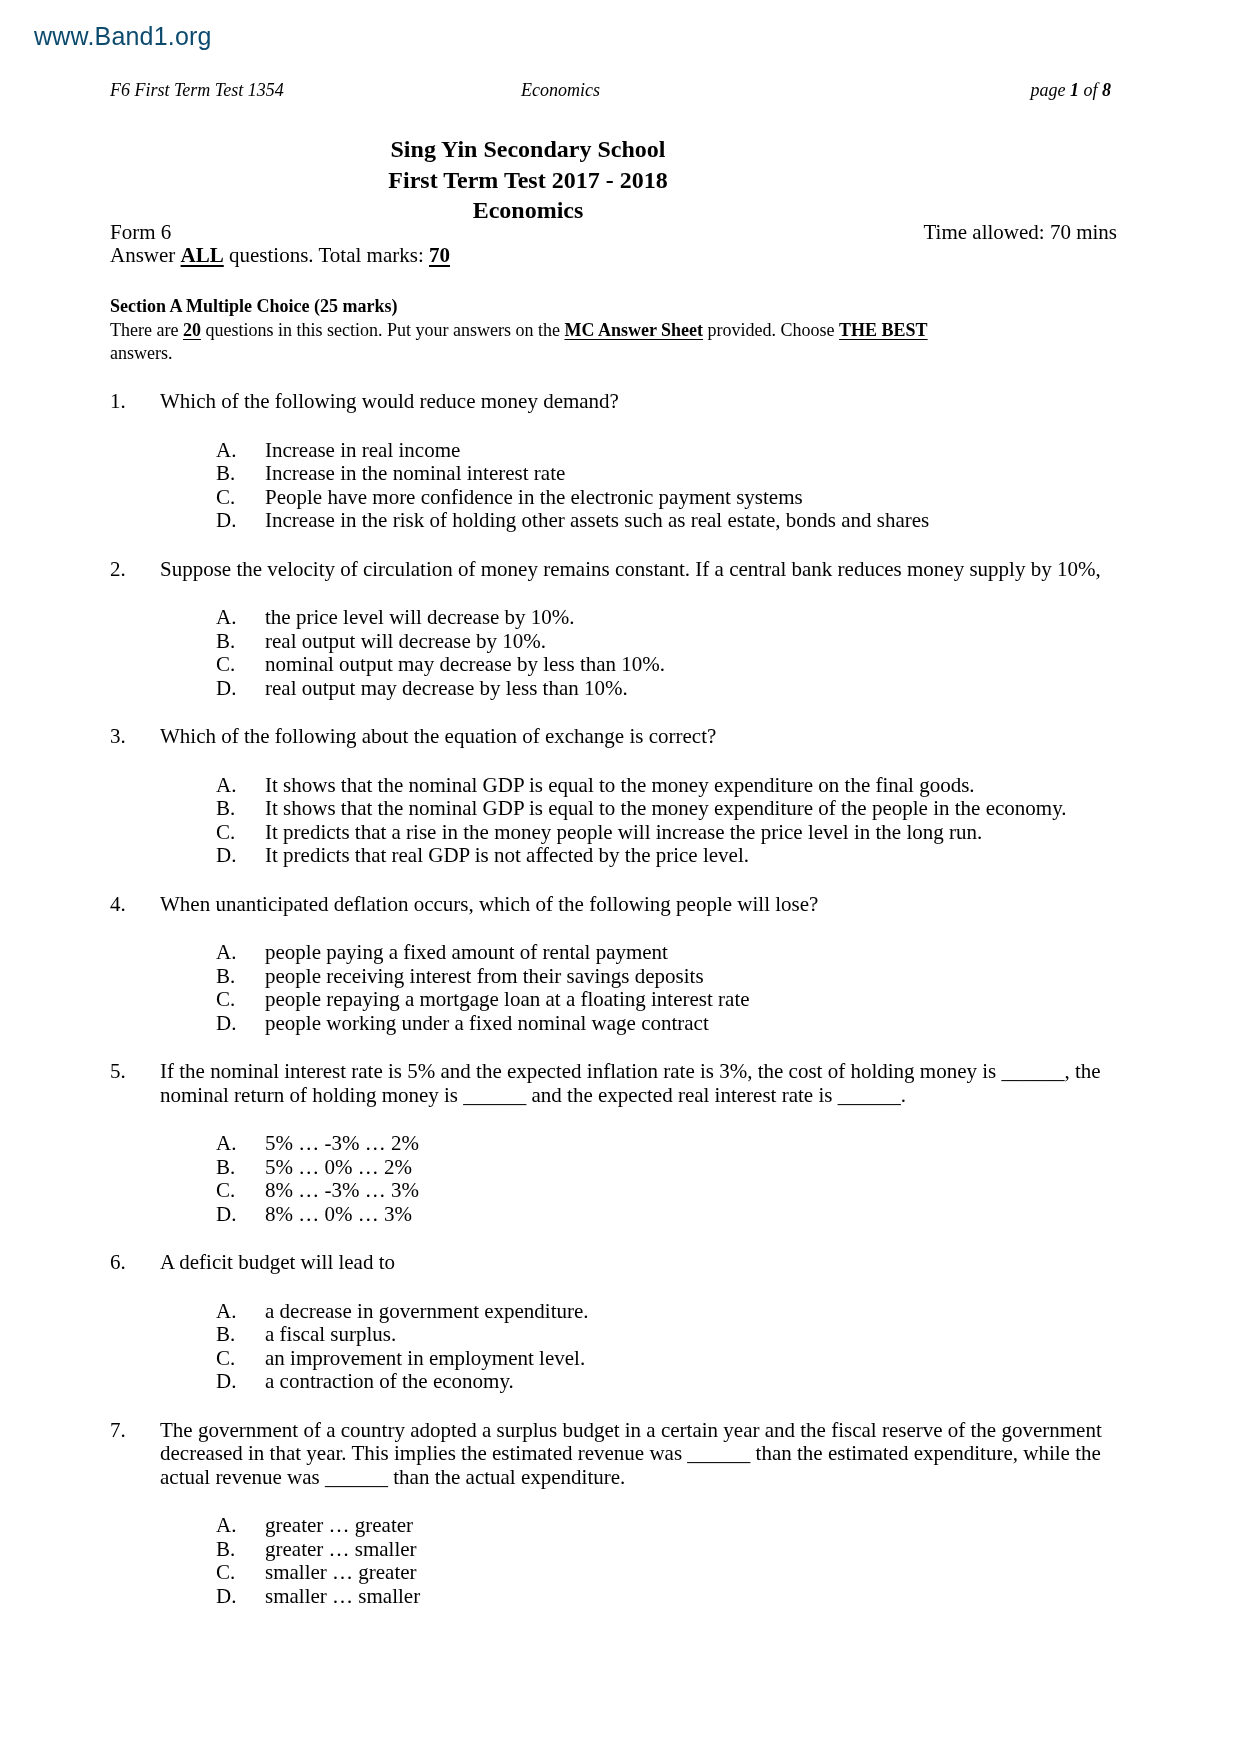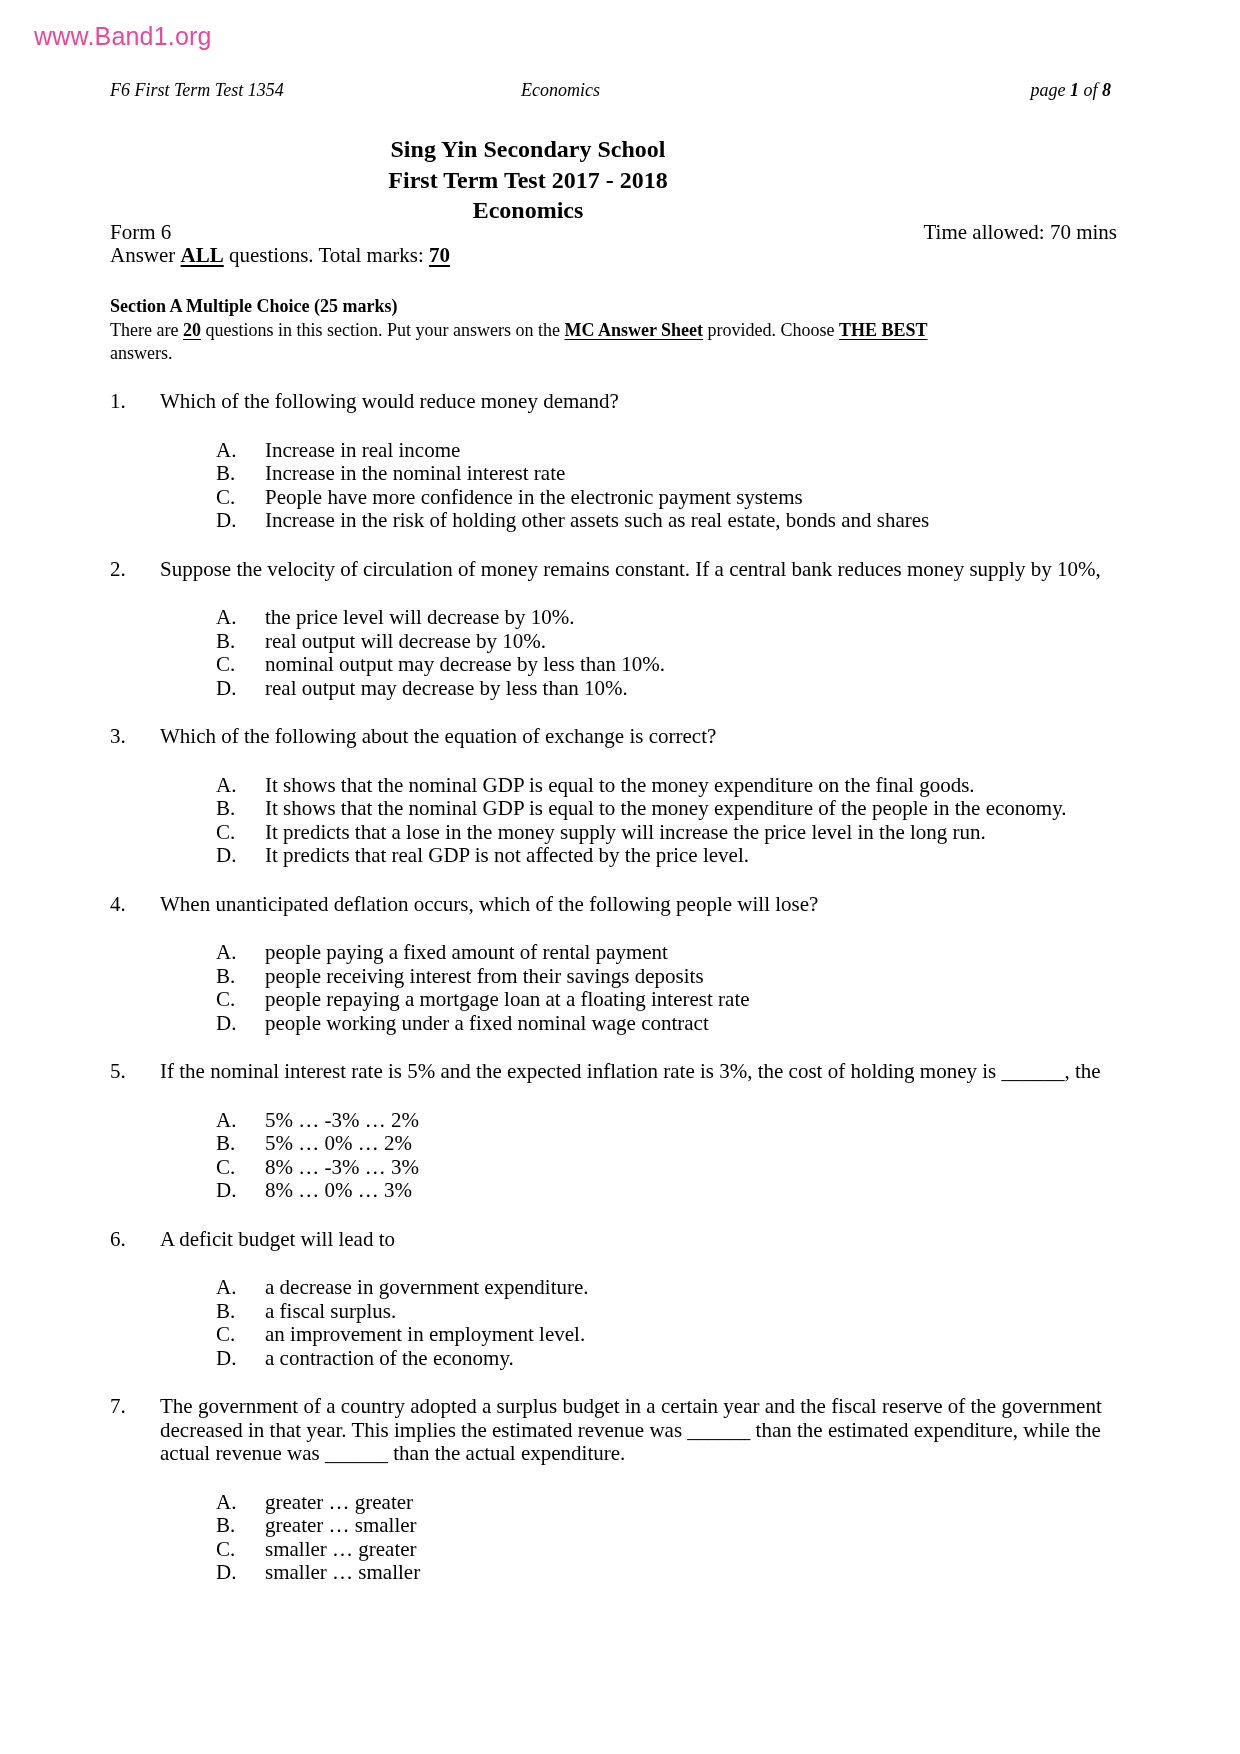--- a/index.html
+++ b/index.html
@@ -5,21 +5,21 @@
   html,body { margin:0; padding:0; }
   body {
     width:1240px; height:1754px; position:relative;
     background:#ffffff; color:#000000;
     font-family:"Liberation Serif", serif;
     overflow:hidden;
   }
   .watermark {
     position:absolute; left:34px; top:22px;
     font-family:"Liberation Sans", sans-serif;
-    font-size:25px; letter-spacing:0.2px; color:#ec4899;
+    font-size:25px; letter-spacing:0.2px; color:#0c4a6e;
   }
   .page-header {
     position:absolute; top:80px; left:0; width:1240px;
     font-style:italic; font-size:18px; line-height:20px;
   }
   .ph-left  { position:absolute; left:110px; }
   .ph-center{ position:absolute; left:521px; }
   .ph-right { position:absolute; right:129px; }
   .ph-bold  { font-weight:bold; }
   .title-block {
@@ -111,21 +111,21 @@
   </div>
 
   <div class="q">
     <div class="qrow">
       <span class="qnum">3.</span>
       <div>Which of the following about the equation of exchange is correct?</div>
     </div>
     <div class="opts">
       <div class="opt"><span class="oletter">A.</span><span>It shows that the nominal GDP is equal to the money expenditure on the final goods.</span></div>
       <div class="opt"><span class="oletter">B.</span><span>It shows that the nominal GDP is equal to the money expenditure of the people in the economy.</span></div>
-      <div class="opt"><span class="oletter">C.</span><span>It predicts that a lose in the money supply will increase the price level in the long run.</span></div>
+      <div class="opt"><span class="oletter">C.</span><span>It predicts that a rise in the money people will increase the price level in the long run.</span></div>
       <div class="opt"><span class="oletter">D.</span><span>It predicts that real GDP is not affected by the price level.</span></div>
     </div>
   </div>
 
   <div class="q">
     <div class="qrow">
       <span class="qnum">4.</span>
       <div>When unanticipated deflation occurs, which of the following people will lose?</div>
     </div>
     <div class="opts">
@@ -134,20 +134,21 @@
       <div class="opt"><span class="oletter">C.</span><span>people repaying a mortgage loan at a floating interest rate</span></div>
       <div class="opt"><span class="oletter">D.</span><span>people working under a fixed nominal wage contract</span></div>
     </div>
   </div>
 
   <div class="q">
     <div class="qrow">
       <span class="qnum">5.</span>
       <div>
         <div>If the nominal interest rate is 5% and the expected inflation rate is 3%, the cost of holding money is ______, the</div>
+        <div>nominal return of holding money is ______ and the expected real interest rate is ______.</div>
       </div>
     </div>
     <div class="opts">
       <div class="opt"><span class="oletter">A.</span><span>5% … -3% … 2%</span></div>
       <div class="opt"><span class="oletter">B.</span><span>5% … 0% … 2%</span></div>
       <div class="opt"><span class="oletter">C.</span><span>8% … -3% … 3%</span></div>
       <div class="opt"><span class="oletter">D.</span><span>8% … 0% … 3%</span></div>
     </div>
   </div>
 

